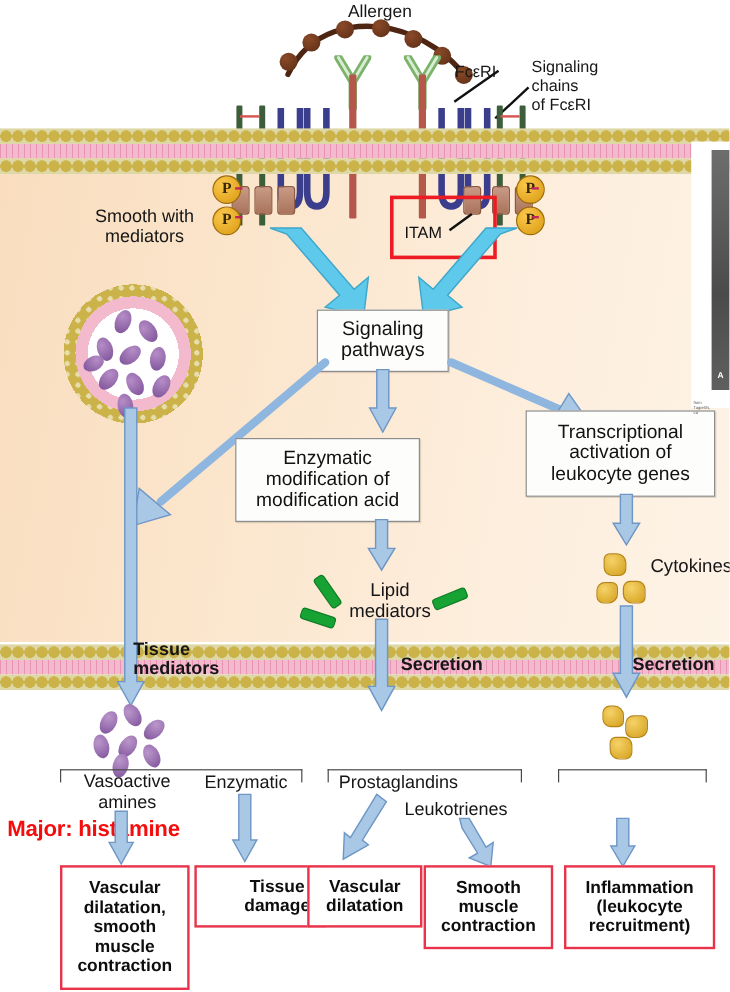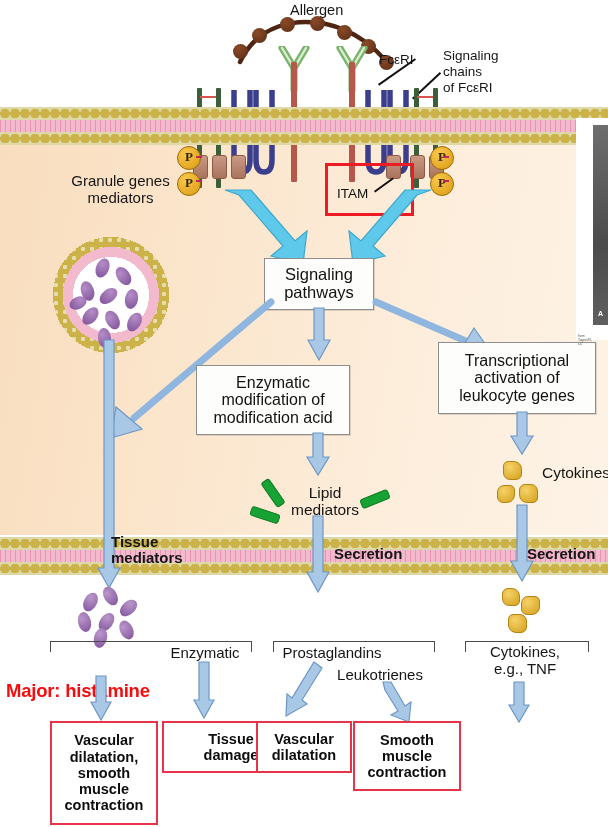--- a/index.html
+++ b/index.html
@@ -196,21 +196,21 @@
   <div class="pbubble" style="left:430px;top:146px;">P</div>
   <div class="pbubble" style="left:430px;top:172px;">P</div>
   <div class="pstem" style="left:443px;top:156px;width:6px;"></div>
   <div class="pstem" style="left:443px;top:180px;width:6px;"></div>
 
   <div class="redbox" style="left:325px;top:163px;width:83px;height:47px;"></div>
   <div class="itam-label" style="left:337px;top:186px;">ITAM</div>
   <div class="itam-lead" style="left:374px;top:191px;width:23px;transform:rotate(-36deg);"></div>
 
   <div class="lbl" style="left:58px;top:172px;font-size:15px;line-height:1.16;text-align:center;width:125px;">
-    <div>Granule genes</div>
+    <div>Smooth with</div>
     <div>mediators</div>
   </div>
 
   <div class="granule" style="left:52px;top:236px;width:118px;height:118px;
        background:radial-gradient(circle at 50% 50%,#ffffff 0 38px,#f3b9cd 38px 48px,#cbb34a 48px 58px,rgba(0,0,0,0) 58px);"></div>
   <div class="granule" style="left:52px;top:236px;width:118px;height:118px;
        background:radial-gradient(circle at 4px 4px,rgba(255,255,255,.55) 0 2px,rgba(0,0,0,0) 2.4px);
        background-size:9px 9px;
        -webkit-mask:radial-gradient(circle at 50% 50%,rgba(0,0,0,0) 0 48px,#000 48px 58px,rgba(0,0,0,0) 58px);
        mask:radial-gradient(circle at 50% 50%,rgba(0,0,0,0) 0 48px,#000 48px 58px,rgba(0,0,0,0) 58px);"></div>
@@ -342,29 +342,29 @@
   <div class="med" style="left:94px;top:628px;width:13px;height:20px;transform:rotate(14deg);"></div>
 
   <div class="cyt" style="left:502px;top:588px;width:16px;height:16px;border-radius:6px 8px 5px 7px;"></div>
   <div class="cyt" style="left:521px;top:596px;width:17px;height:17px;border-radius:7px 5px 8px 6px;"></div>
   <div class="cyt" style="left:508px;top:614px;width:17px;height:17px;border-radius:5px 7px 6px 8px;"></div>
 
   <div class="bracket" style="left:50px;top:641px;width:200px;height:10px;"></div>
   <div class="bracket" style="left:273px;top:641px;width:160px;height:10px;"></div>
   <div class="bracket" style="left:465px;top:641px;width:122px;height:10px;"></div>
 
+  <div class="lbl" style="left:51px;top:644px;font-size:15px;line-height:1.1;text-align:center;width:110px;">
+    <div>Vasoactive</div>
+    <div>amines</div>
+  </div>
   <div class="lbl" style="left:160px;top:644px;font-size:15px;width:90px;text-align:center;">Enzymatic</div>
 
   <div class="lbl" style="left:272px;top:644px;font-size:15px;width:120px;text-align:center;">Prostaglandins</div>
   <div class="lbl" style="left:325px;top:666px;font-size:15px;width:110px;text-align:center;">Leukotrienes</div>
 
-  <div class="lbl" style="left:466px;top:644px;font-size:15px;line-height:1.1;text-align:center;width:118px;">
-    <div>Cytokines,</div>
-    <div>e.g., TNF</div>
-  </div>
 
   <div class="redanno" style="left:6px;top:680px;">Major: histamine</div>
 
   <div class="arr" style="left:89px;top:676px;width:24px;height:46px;">
     <svg width="24" height="46" viewBox="0 0 24 46">
       <path d="M7,0 L17,0 L17,26 L22,26 L12,44 L2,26 L7,26 Z" fill="#a9c8e6" stroke="#6f97c6" stroke-width="1.2"></path>
     </svg>
   </div>
   <div class="arr" style="left:192px;top:662px;width:24px;height:58px;">
     <svg width="24" height="58" viewBox="0 0 24 58">
@@ -412,19 +412,26 @@
   </div>
 
   <div class="obox" style="left:353px;top:721px;width:104px;height:66px;">
     <div>
       <div>Smooth</div>
       <div>muscle</div>
       <div>contraction</div>
     </div>
   </div>
 
+  <div class="obox" style="left:470px;top:721px;width:122px;height:66px;">
+    <div>
+      <div>Inflammation</div>
+      <div>(leukocyte</div>
+      <div>recruitment)</div>
+    </div>
+  </div>
 
   <div class="inset" style="left:576px;top:118px;width:32px;height:222px;"></div>
   <div class="inset-img" style="left:593px;top:125px;width:15px;height:200px;"></div>
   <div class="inset-a" style="left:598px;top:310px;">A</div>
   <div class="inset-cap" style="left:578px;top:334px;">from Tagret/N, ca</div>
 
 </div>
 
 </body></html>

